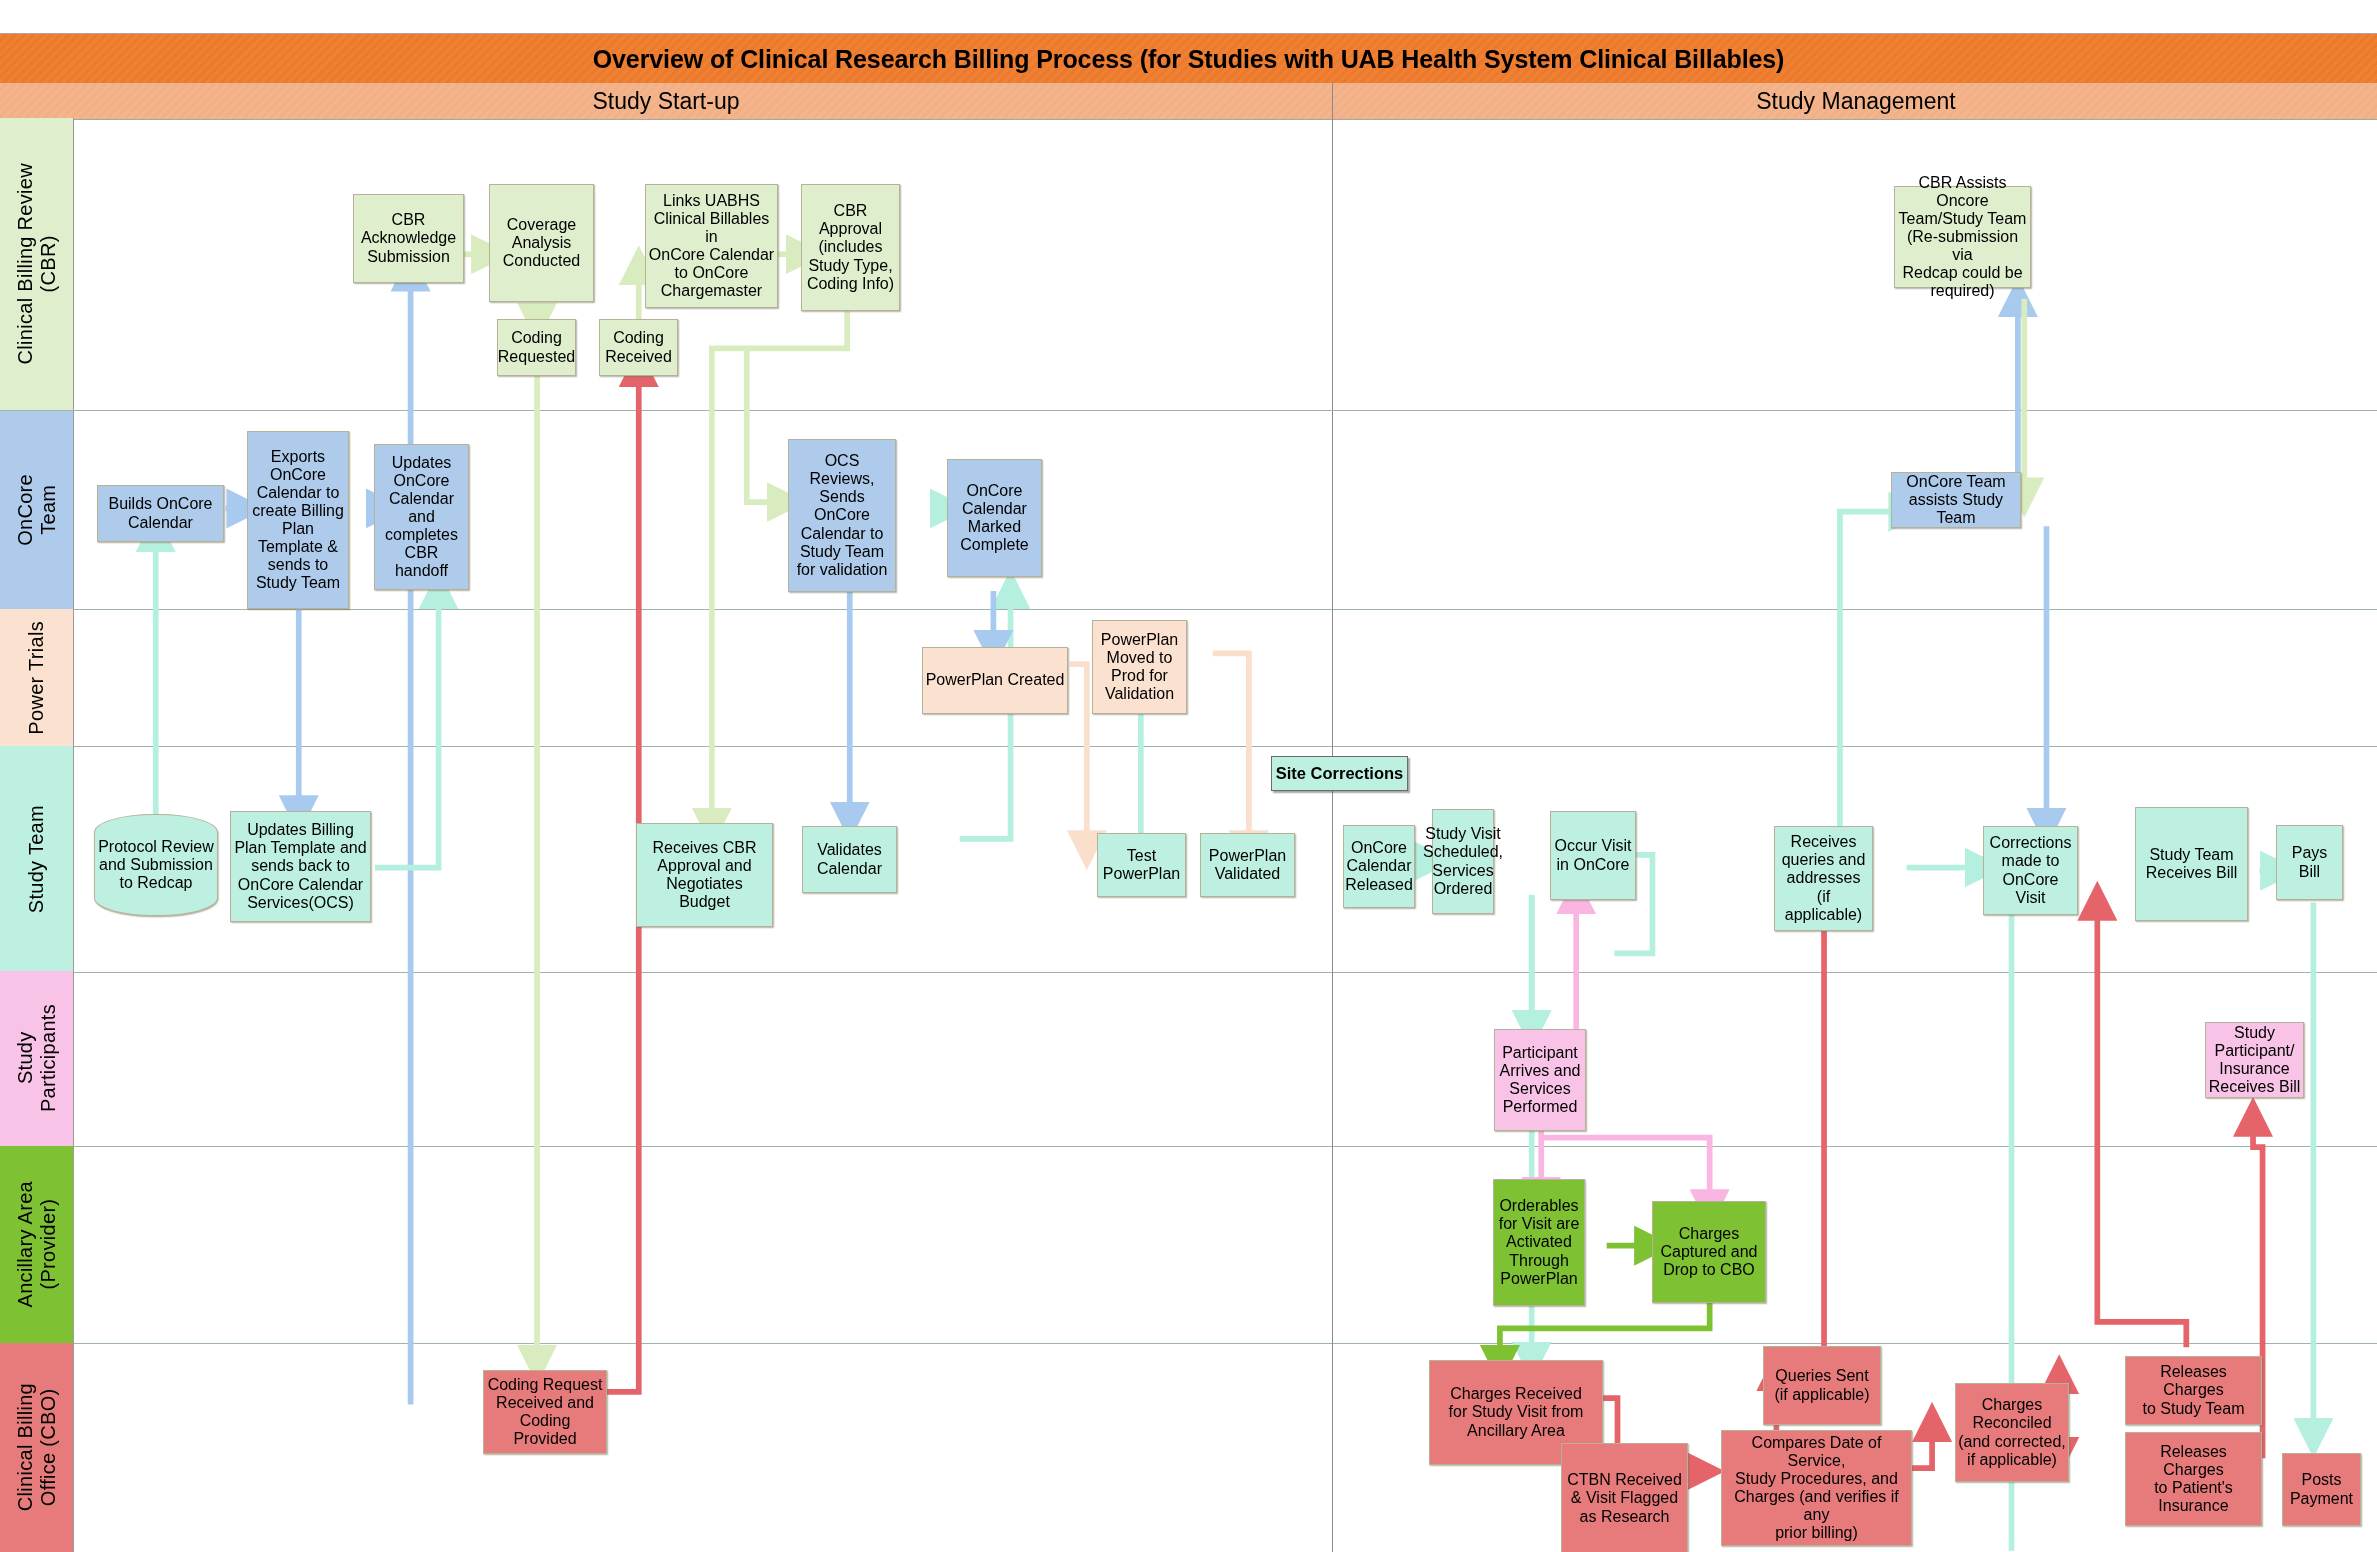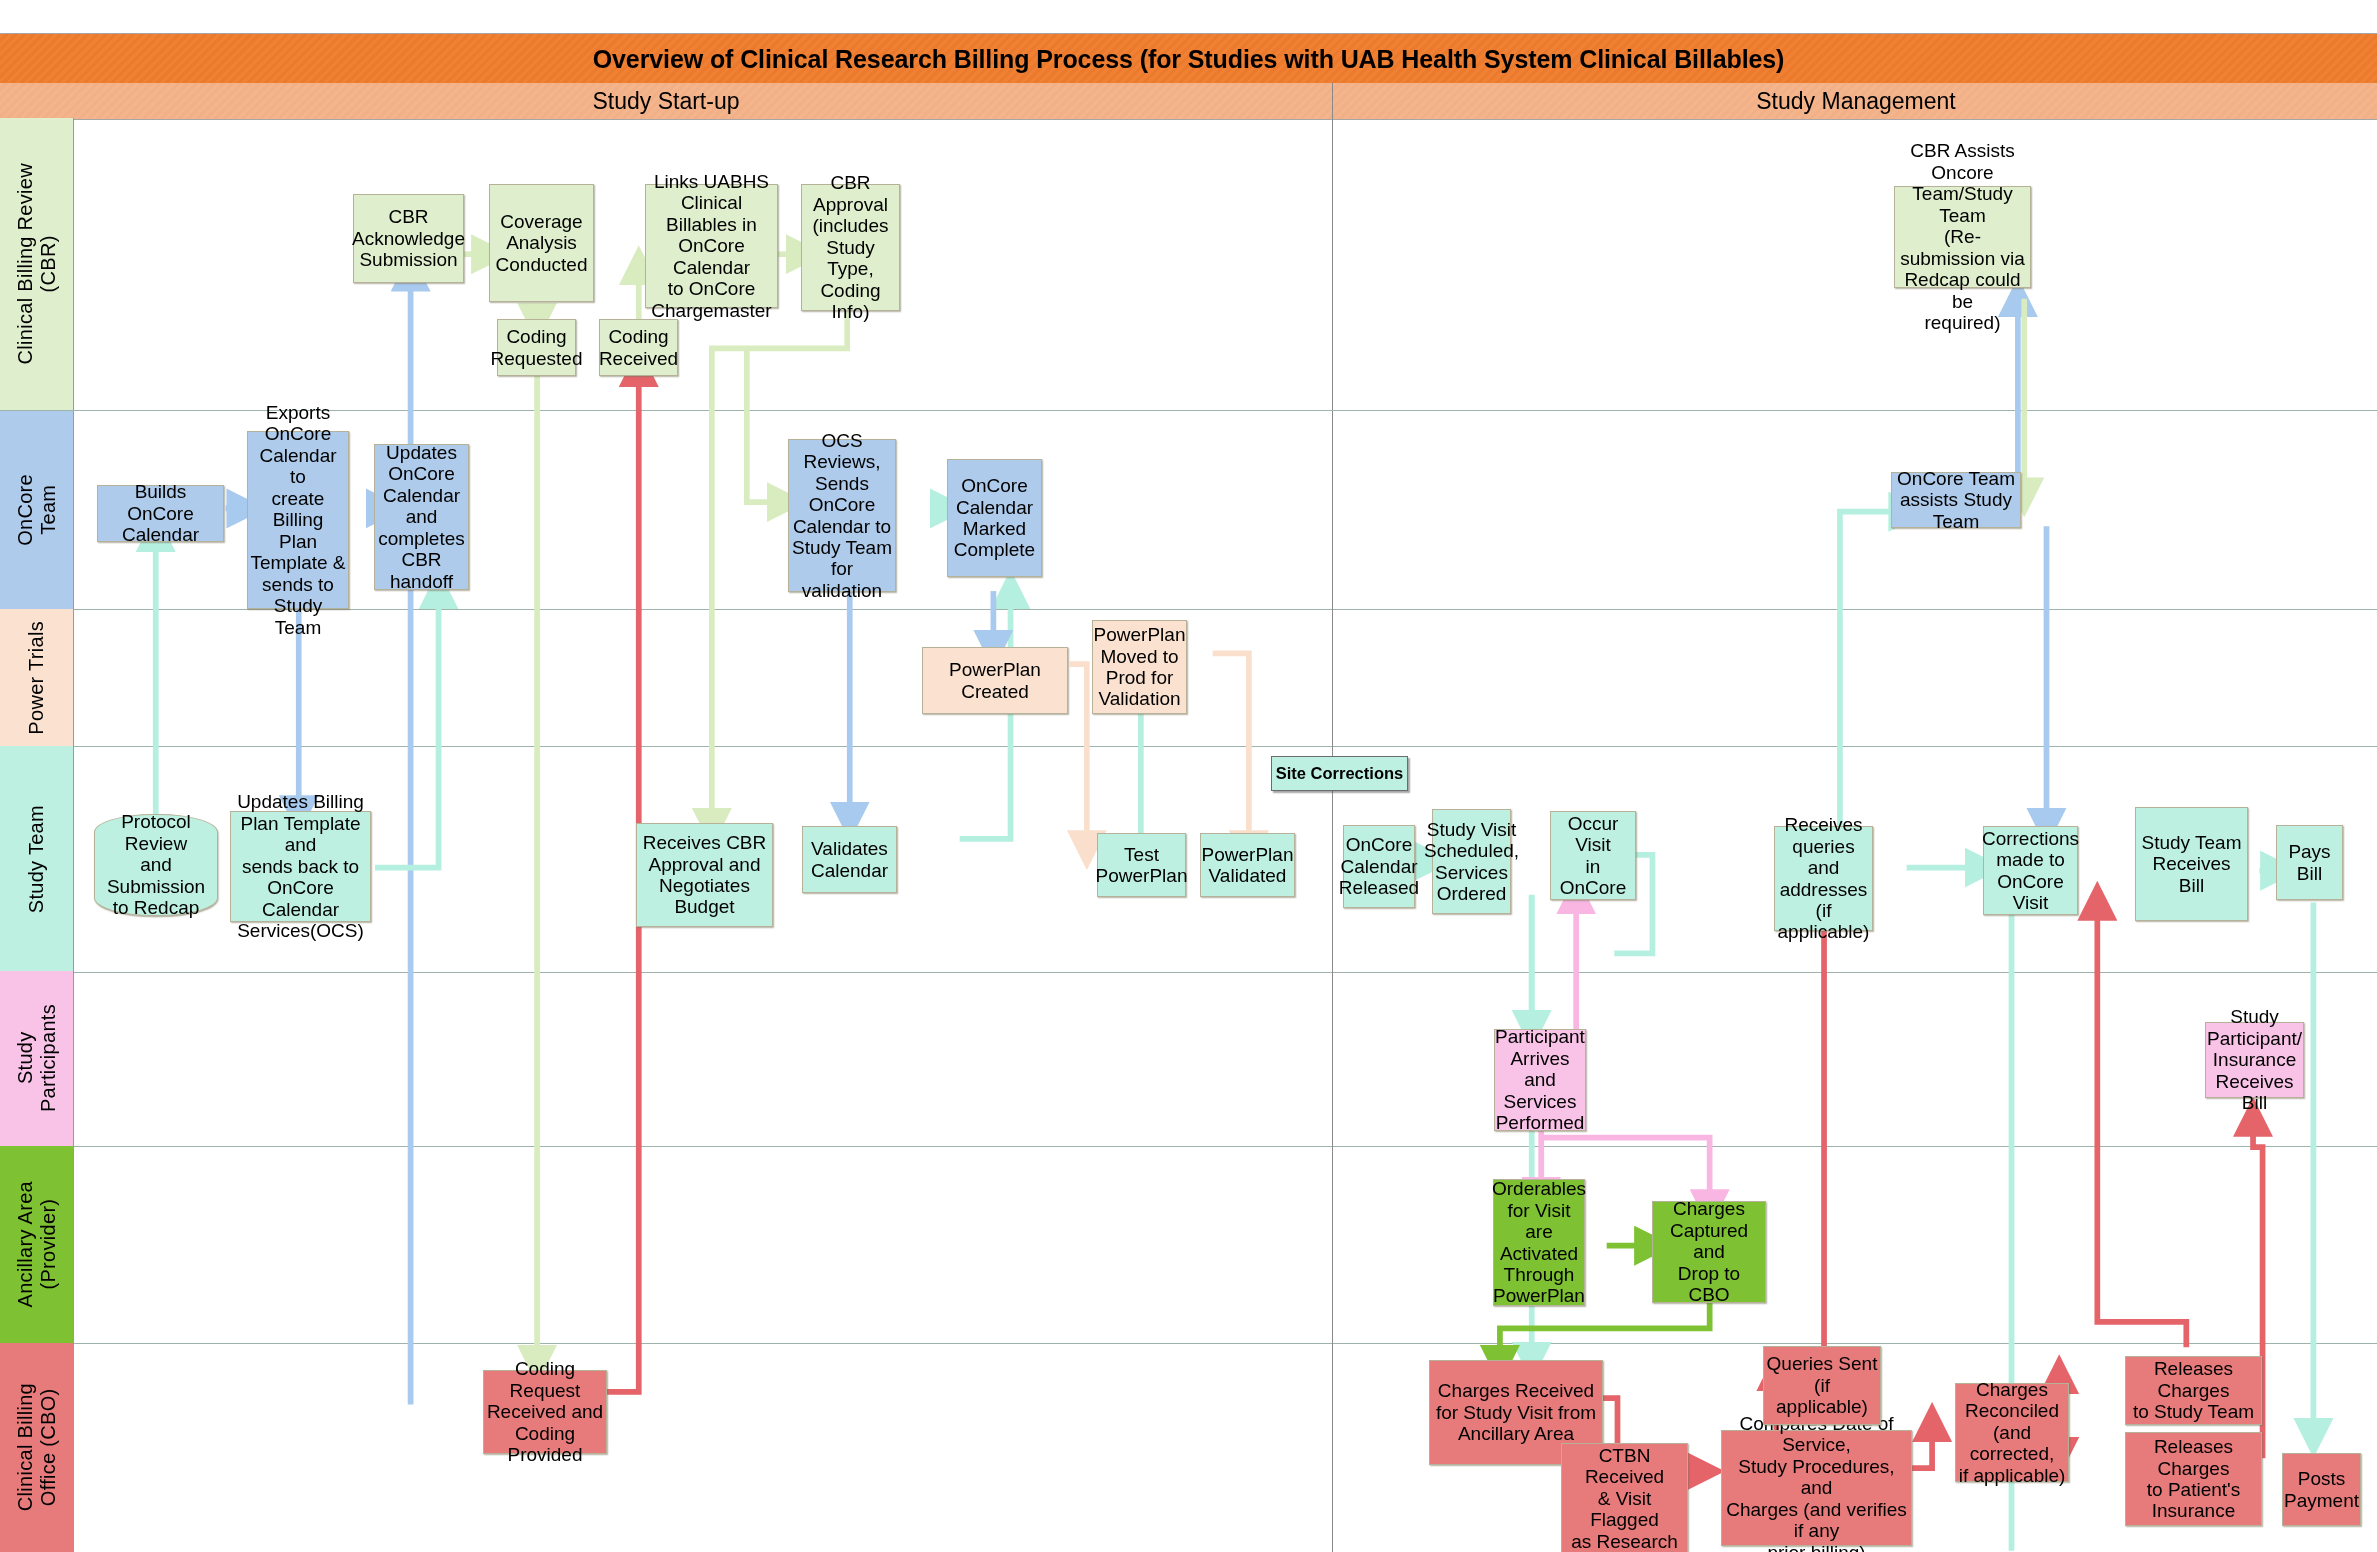--- a/index.html
+++ b/index.html
@@ -39,21 +39,21 @@
   .lane-body{position:absolute;left:73px;top:0;right:0;height:100%;}
   .lane-body .phase-div{position:absolute;left:1259px;top:0;width:1.3px;height:100%;background:#8a8a8a;}
 
   
   .node{
     position:absolute;box-sizing:border-box;
     border:0.6px solid #b6b29a;
     box-shadow:0.6px 1.3px 1.3px rgba(120,115,90,.55);
     display:flex;align-items:center;justify-content:center;
     text-align:center;color:#000;line-height:1.13;
-    font-size:19px;padding:1.3px 1.9px;white-space:pre-line;
+    font-size:16px;padding:1.3px 1.9px;white-space:pre-line;
   }
   .n-cbr{background:#dfeecd;}
   .n-oncore{background:#aecbeb;}
   .n-power{background:#fbe1cf;}
   .n-study{background:#bdf0e0;}
   .n-part{background:#f9c3e8;}
   .n-anc{background:#7ec234;}
   .n-cbo{background:#e77b7b;}
   .n-round{border-radius:48% / 18%;}
   .n-milestone{
@@ -335,21 +335,21 @@
   <div class="node n-study" style="left:802px;top:826px;width:95px;height:67px;">Validates
 Calendar</div>
   <div class="node n-study" style="left:1097px;top:833px;width:89px;height:64px;">Test
 PowerPlan</div>
   <div class="node n-study" style="left:1200px;top:833px;width:95px;height:64px;">PowerPlan
 Validated</div>
   <div class="node n-milestone" style="left:1271px;top:756px;width:137px;height:35px;">Site Corrections</div>
   <div class="node n-study" style="left:1343px;top:825px;width:72px;height:83px;">OnCore
 Calendar
 Released</div>
-  <div class="node n-study" style="left:1432px;top:809px;width:79px;height:105px;">Study Visit
+  <div class="node n-study" style="left:1432px;top:809px;width:62px;height:105px;">Study Visit
 Scheduled,
 Services
 Ordered</div>
   <div class="node n-study" style="left:1550px;top:811px;width:86px;height:89px;">Occur Visit
 in OnCore</div>
   <div class="node n-study" style="left:1774px;top:826px;width:99px;height:105px;">Receives
 queries and
 addresses
 (if applicable)</div>
   <div class="node n-study" style="left:1983px;top:826px;width:95px;height:89px;">Corrections

